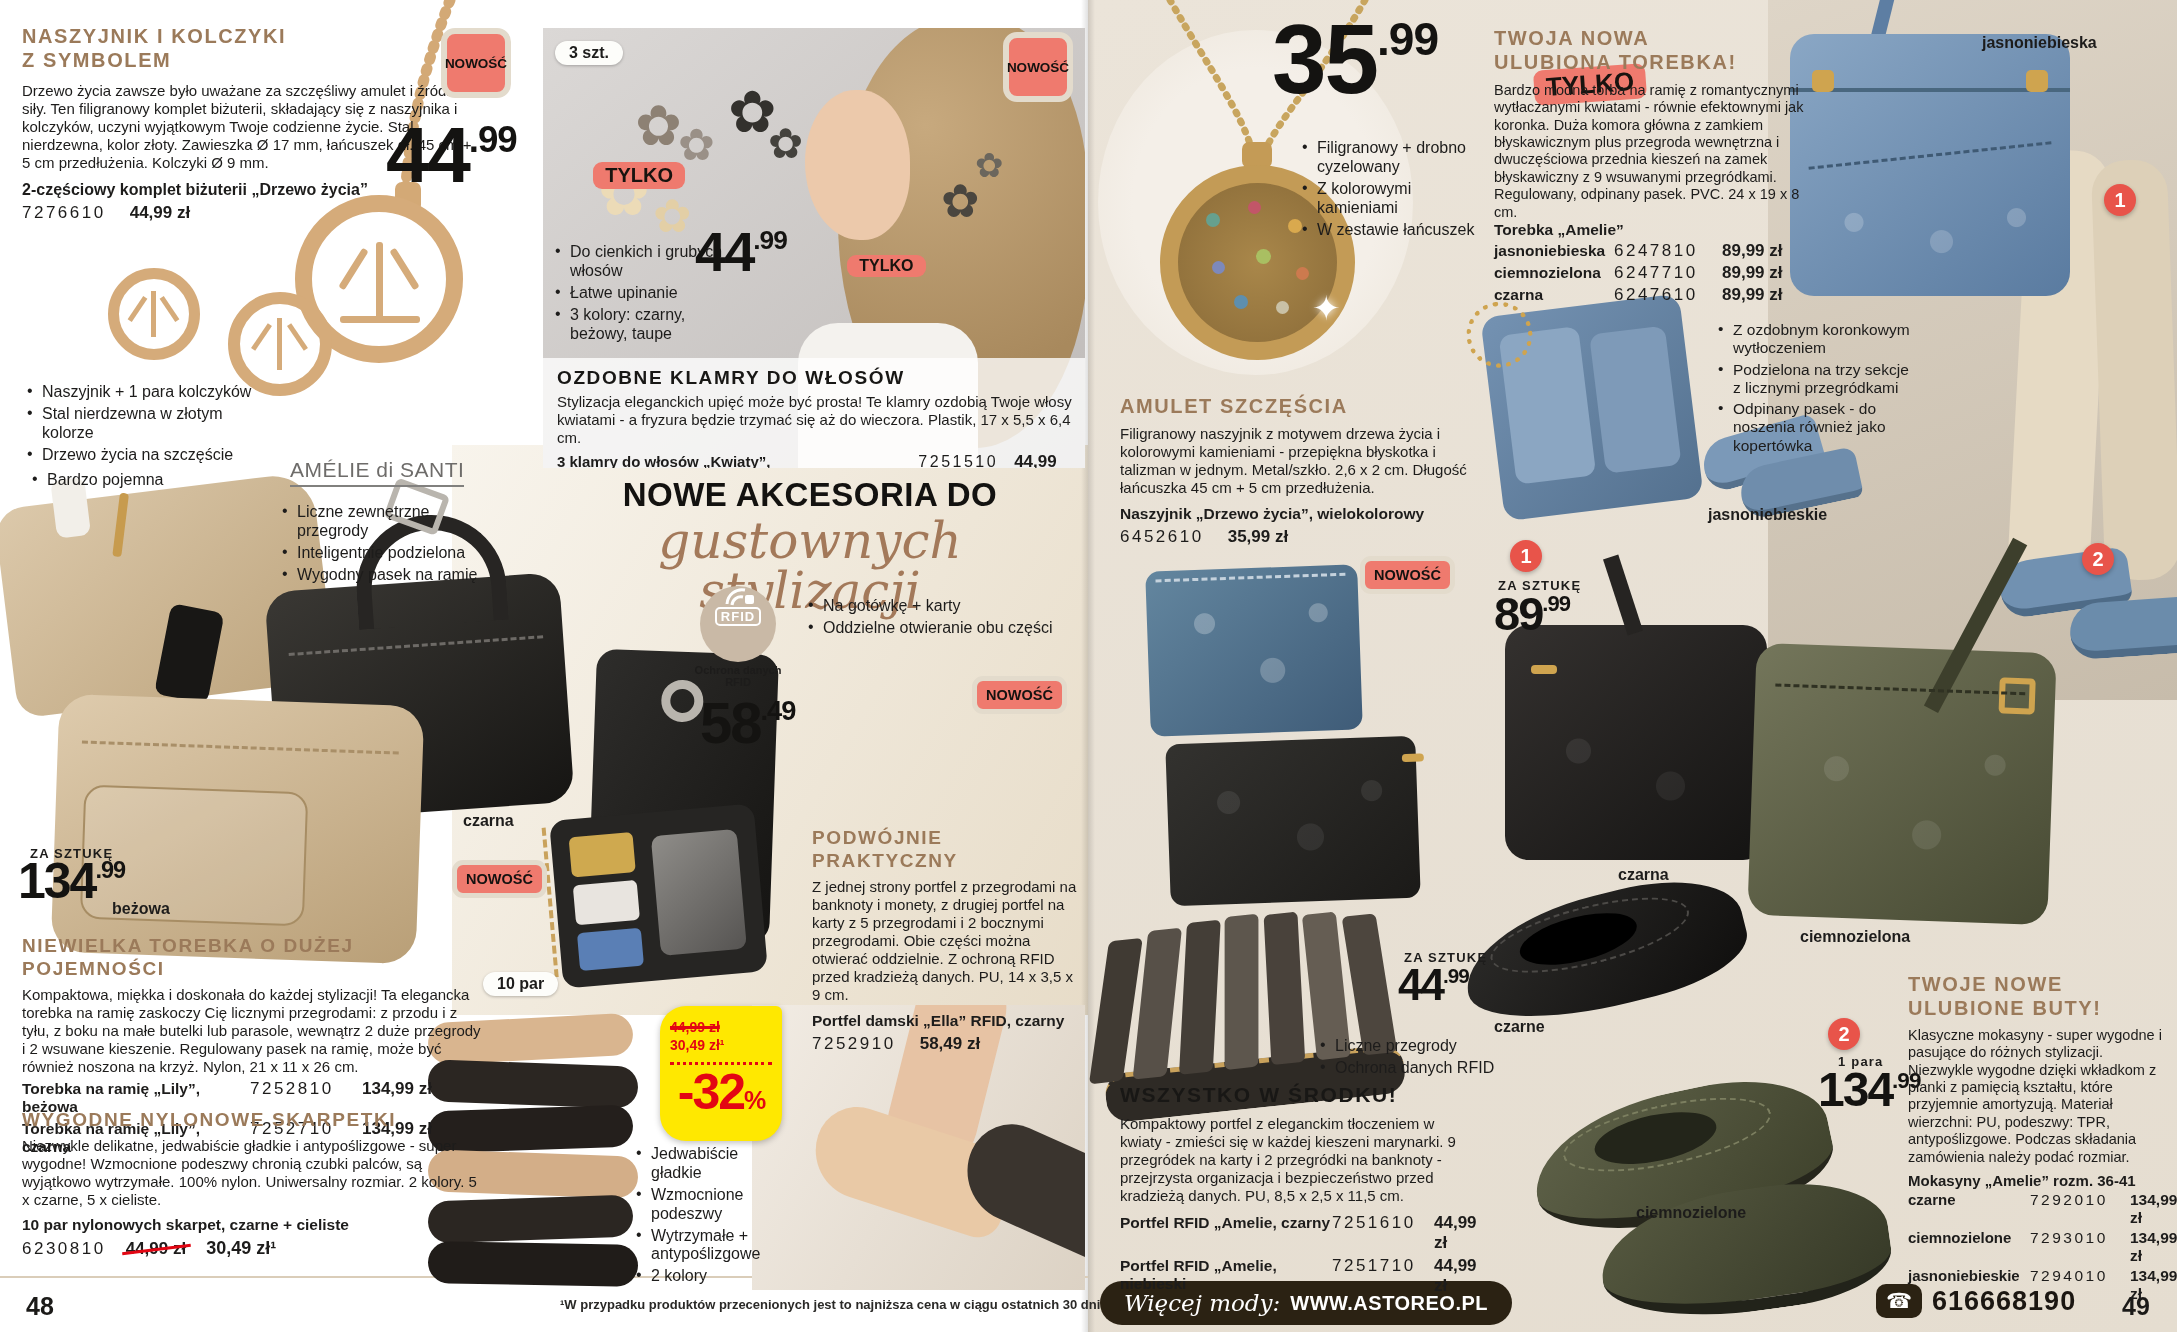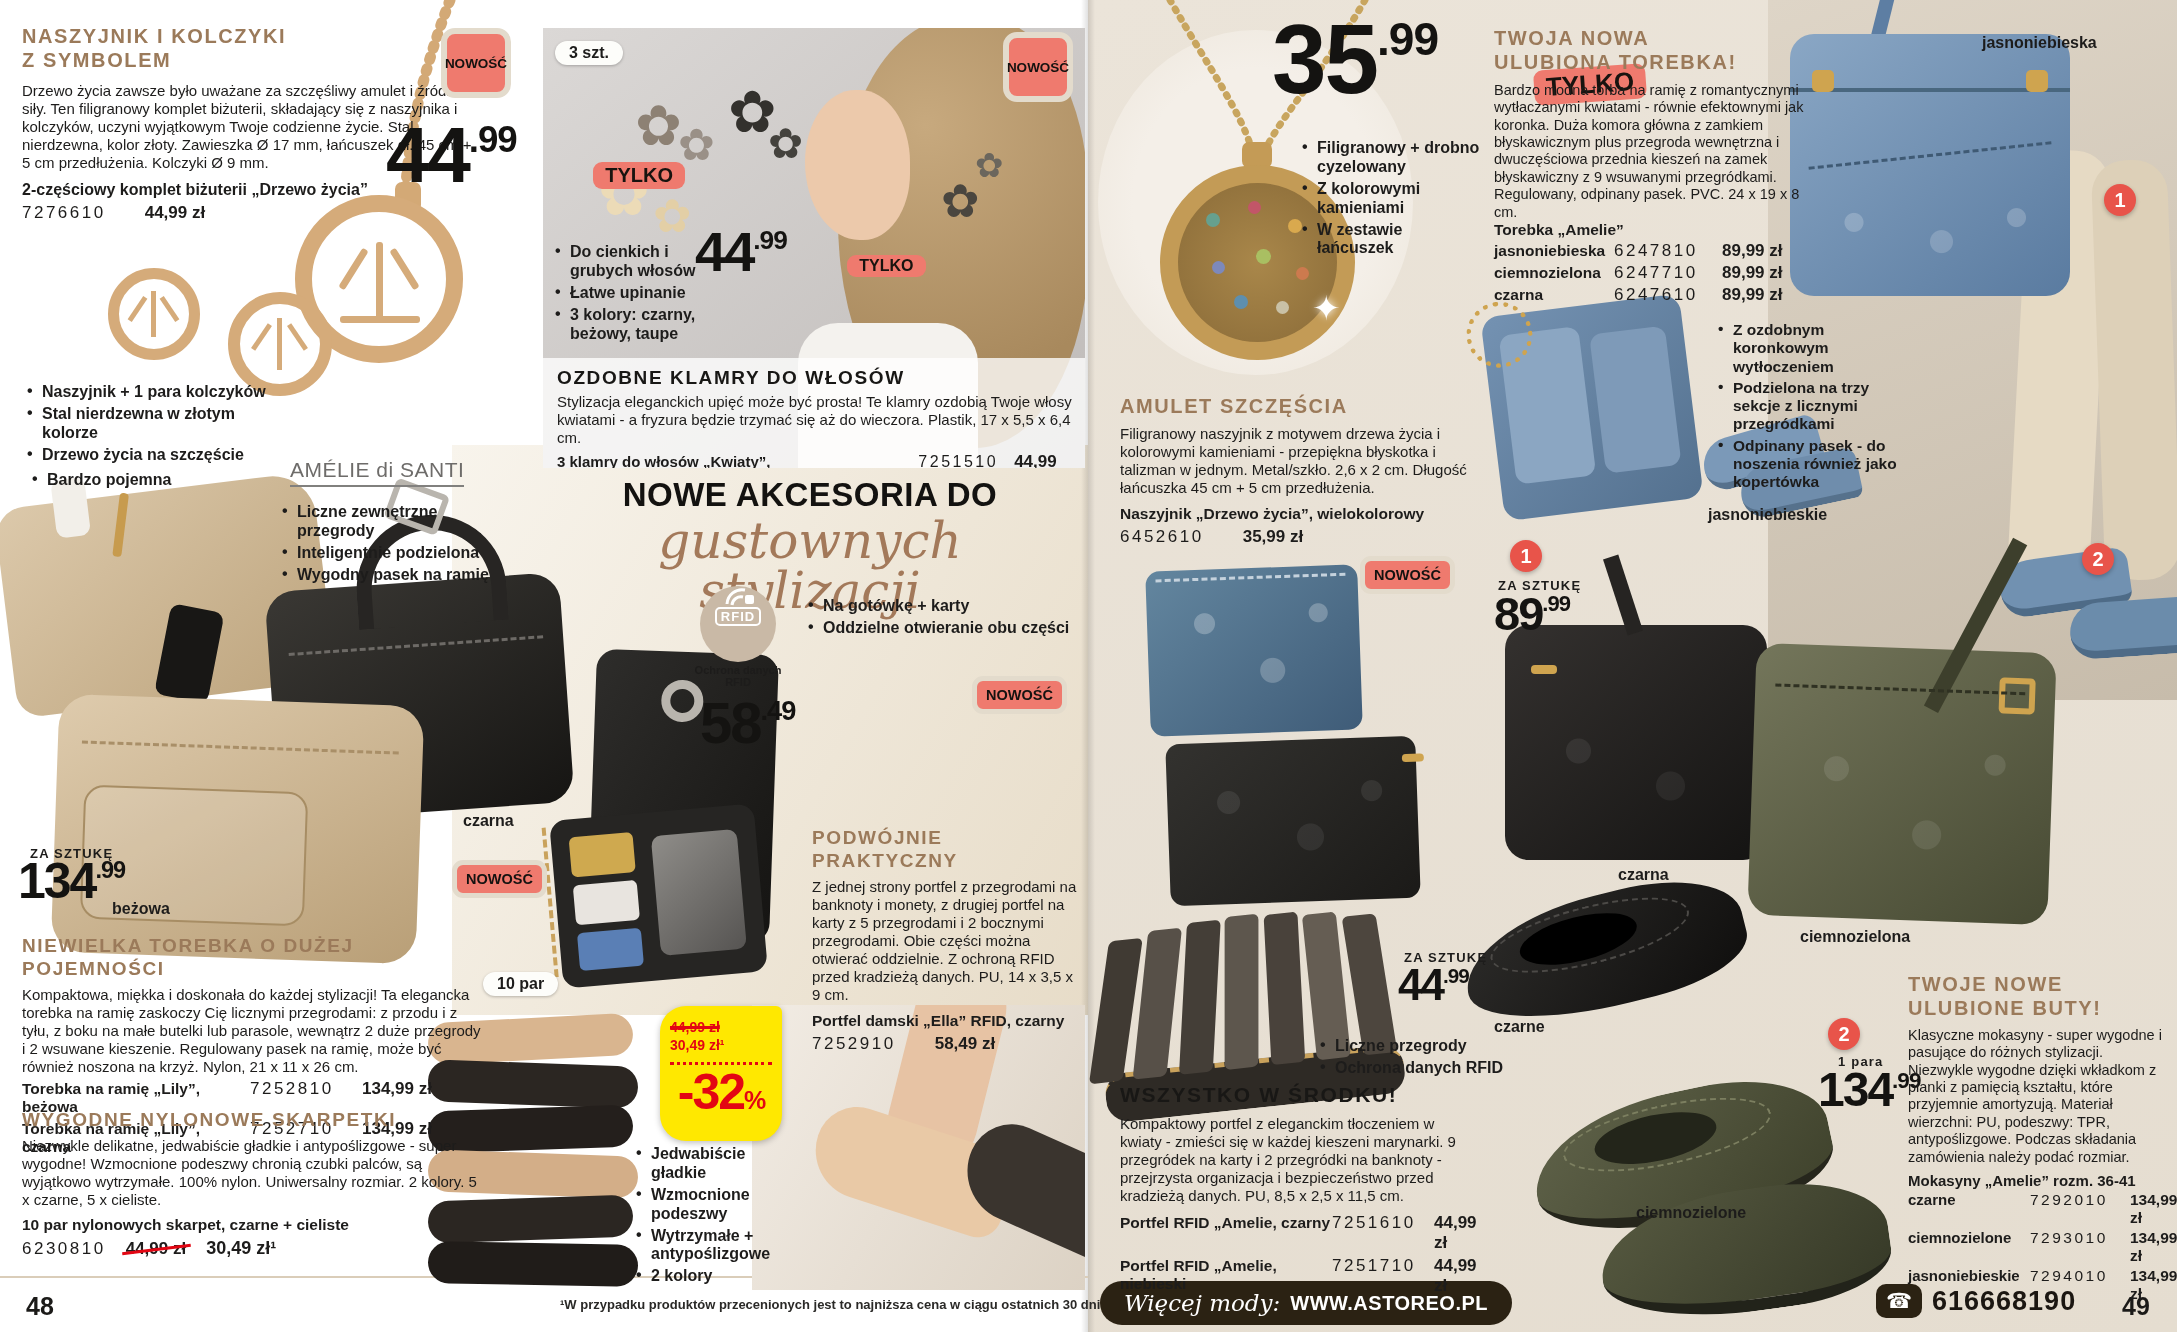--- a/index.html
+++ b/index.html
@@ -6,22 +6,22 @@
   body{width:2177px;height:1332px;position:relative;font-family:"Liberation Sans",sans-serif;background:#fff;overflow:hidden;color:#1d1c1b}
   .abs{position:absolute}
   .z2{z-index:2}
   
   .sec-h{font-weight:700;color:#9b7a5a;font-size:20px;letter-spacing:1.6px;line-height:1.22}
   .sec-h.dark{color:#181715}
   .body-t{font-size:15px;line-height:1.2;color:#1d1c1b;margin:0}
   .prod-n{font-size:16px;font-weight:700;line-height:1.15}
   .code{font-size:17px;letter-spacing:2.5px}
   .price-b{font-size:17px;font-weight:700}
-  .code-row{display:flex;gap:39px;align-items:baseline;margin-top:4px}
-  .bl{font-size:16px;font-weight:700;line-height:1.18;margin:3px 0;padding-left:15px;position:relative}
+  .code-row{display:flex;gap:24px;align-items:baseline;margin-top:4px}
+  .bl{font-size:16px;font-weight:400;line-height:1.18;margin:3px 0;padding-left:15px;position:relative}
   .bl::before{content:"•";position:absolute;left:0;top:-1px}
   .label-c{font-size:16px;font-weight:700}
   .per{font-size:13px;font-weight:700;letter-spacing:1.2px}
   
   .badge-new{background:#ef7a6e;border:6px solid #e3dbcc;border-radius:14px;color:#141210;font-weight:700;display:flex;align-items:center;justify-content:center;box-sizing:border-box}
   .badge-new.sq{width:70px;height:70px;font-size:13.5px}
   .badge-new.pill{height:38px;padding:0 9px;font-size:14.5px;border-width:5px;border-radius:11px}
   .tylko{display:inline-block;background:#ef7a6e;color:#18130f;font-weight:700;border-radius:9px;padding:2px 12px}
   .pillq{background:#fdfdfa;border-radius:15px;padding:3px 14px;font-weight:700;font-size:16px;box-shadow:0 1px 3px rgba(0,0,0,.25);display:inline-block}
   .circle-num{width:32px;height:32px;border-radius:50%;background:#e8544a;color:#fff;font-size:20px;font-weight:700;display:flex;align-items:center;justify-content:center;box-shadow:0 2px 4px rgba(0,0,0,.25)}

